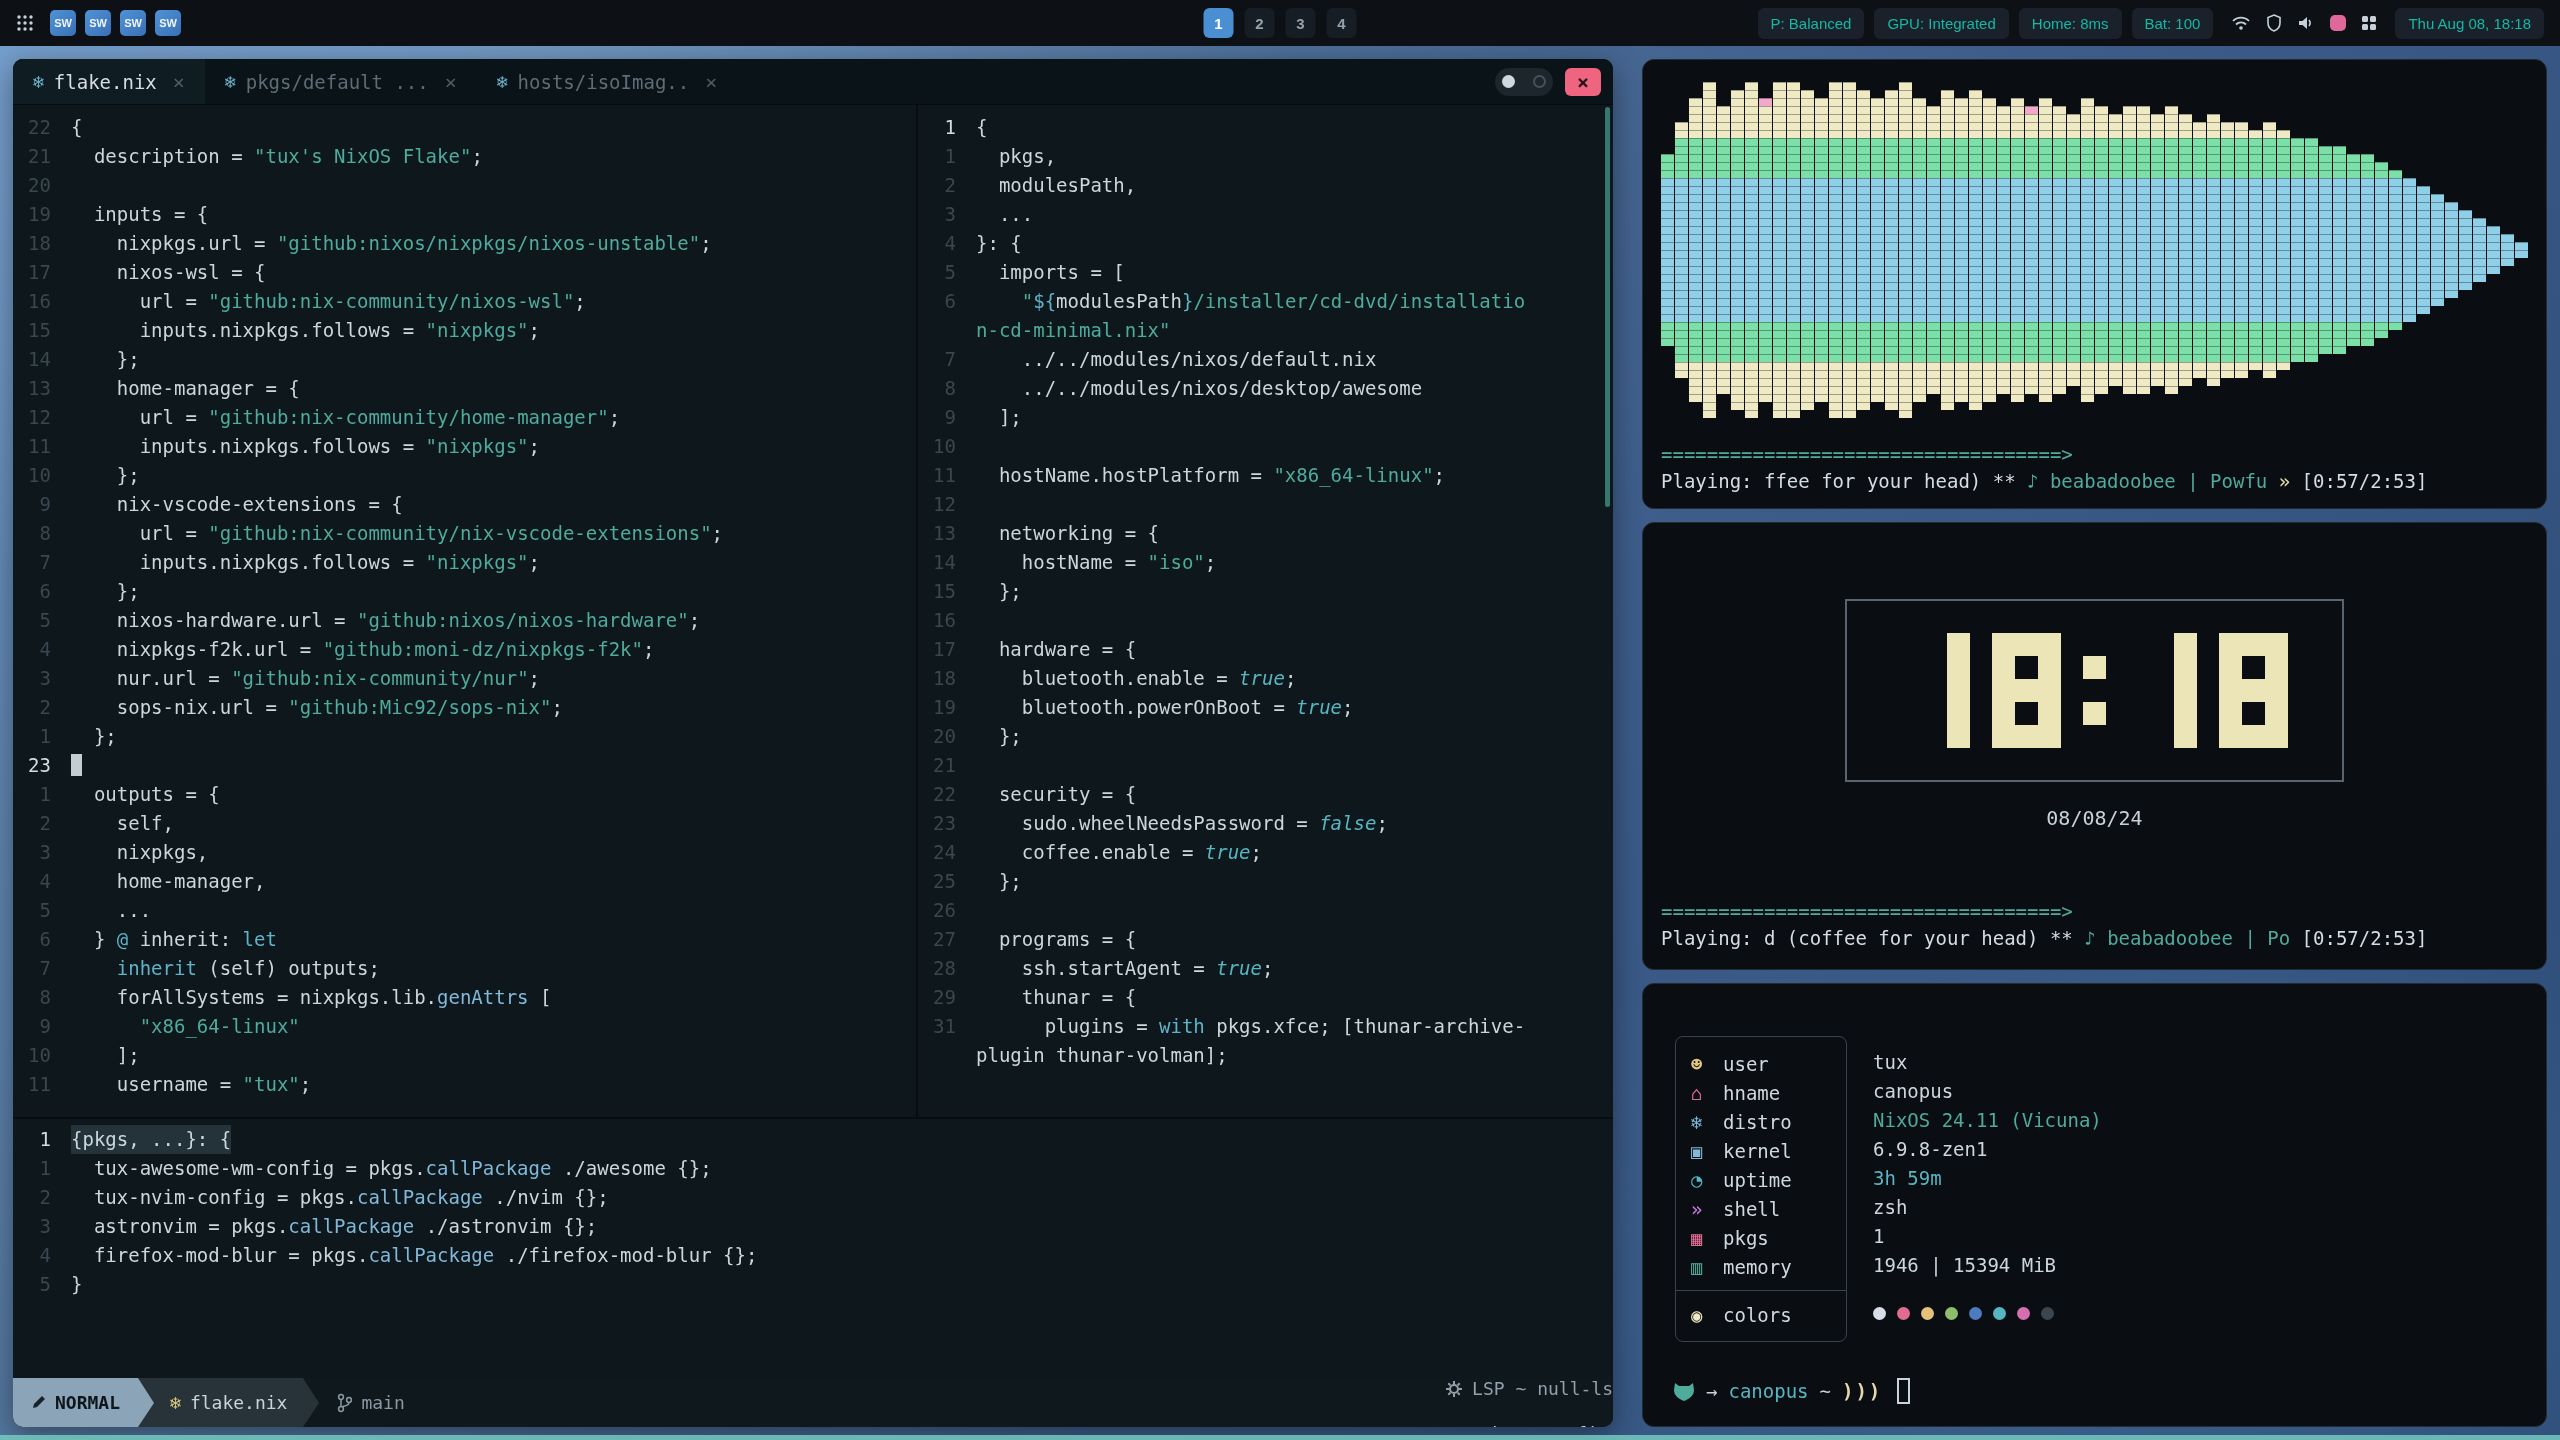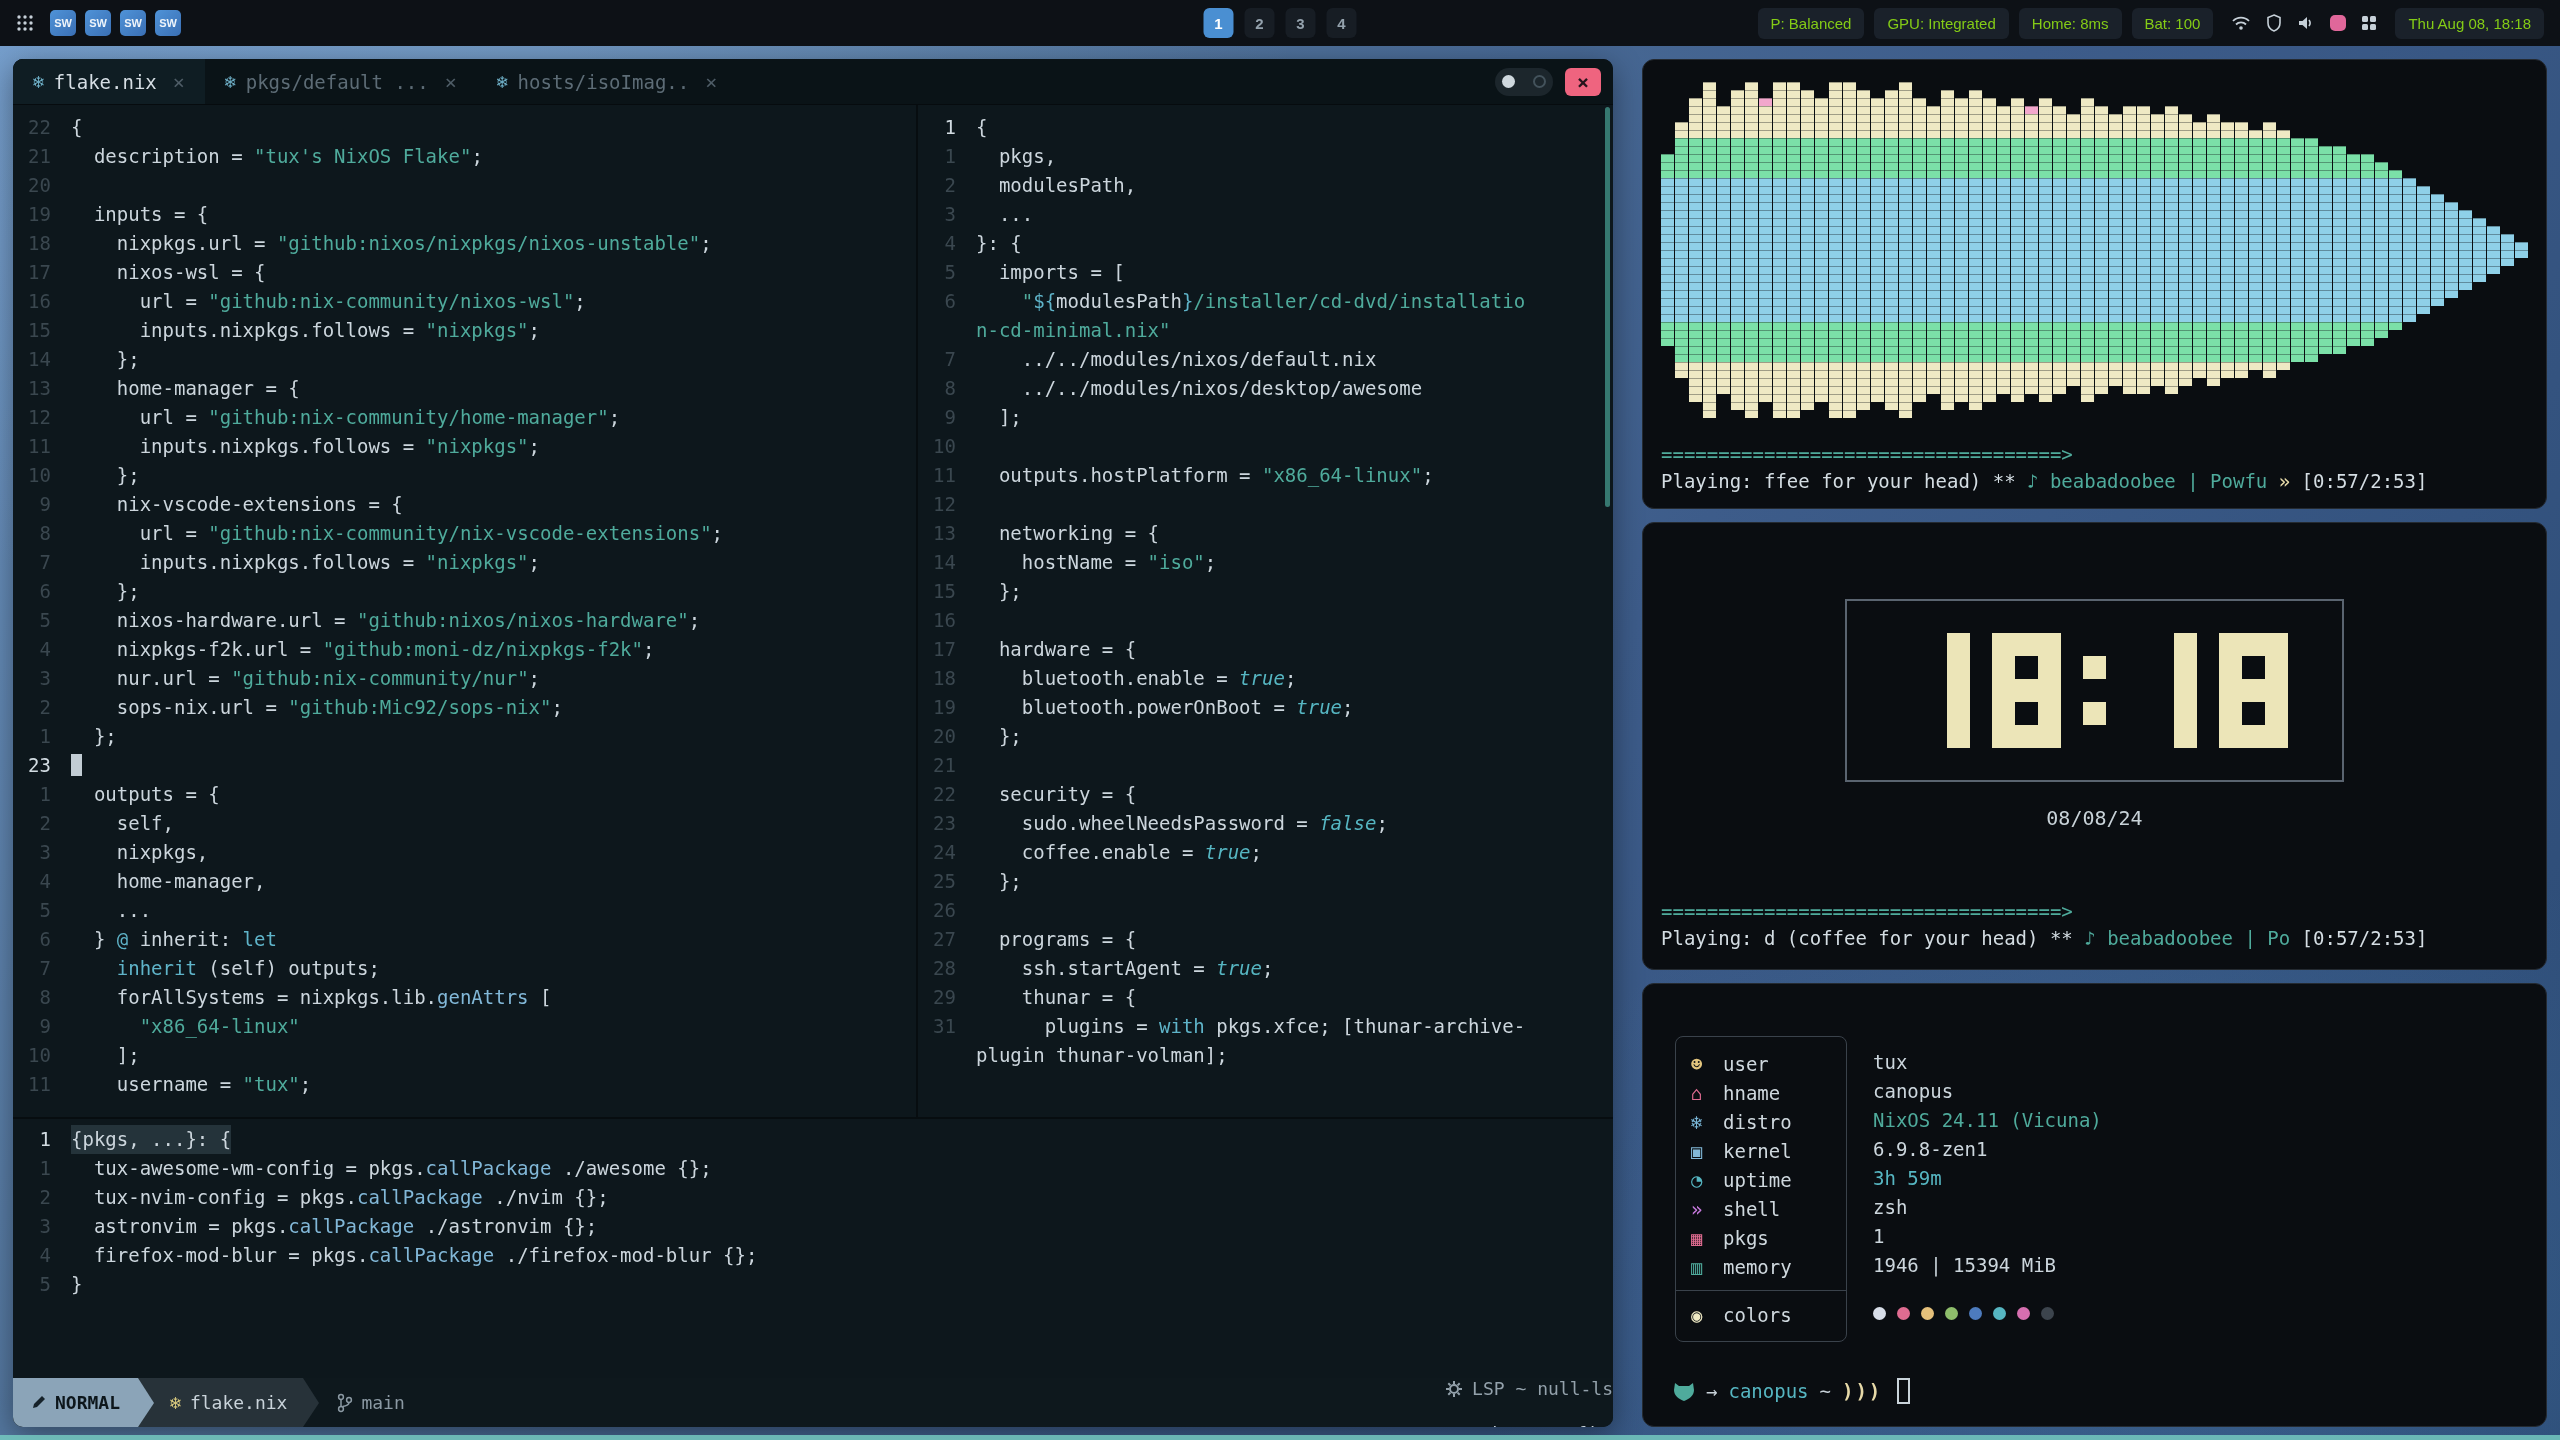--- a/index.html
+++ b/index.html
@@ -20,21 +20,21 @@
   .tb-left{display:flex;align-items:center;gap:16px;}
   .tags{display:flex;gap:9px;}
   .tag{width:26px;height:26px;border-radius:5px;background:linear-gradient(135deg,#4f93d8,#3a6fb4);
     color:#eef4fa;font-size:11px;font-weight:bold;display:flex;align-items:center;justify-content:center;}
   .tb-center{position:absolute;left:50%;top:0;height:46px;transform:translateX(-50%);
     display:flex;align-items:center;gap:11px;}
   .ws{min-width:30px;height:30px;padding:0 5px;border-radius:6px;background:#171d24;color:#94a2ad;
     font-size:15px;font-weight:600;display:flex;align-items:center;justify-content:center;}
   .ws.active{background:#4a8fd2;color:#ffffff;}
   .tb-right{margin-left:auto;display:flex;align-items:center;gap:10px;}
-  .chip{background:#1a212a;border-radius:6px;padding:7px 13px;color:#84cc16;font-size:15px;font-weight:500;white-space:nowrap;}
+  .chip{background:#1a212a;border-radius:6px;padding:7px 13px;color:#14b8a6;font-size:15px;font-weight:500;white-space:nowrap;}
   .tb-icons{display:flex;align-items:center;gap:15px;padding:0 8px;}
   .rec-dot{width:16px;height:16px;border-radius:5px;background:#e0679a;display:inline-block;}
 
   
   .editor{position:absolute;left:13px;top:59px;width:1600px;height:1368px;background:#0d171c;
     border-radius:10px;overflow:hidden;display:flex;flex-direction:column;box-shadow:0 8px 30px rgba(0,0,0,.4);}
   .tabbar{height:46px;display:flex;align-items:stretch;background:#0a1317;border-bottom:1px solid #060b0e;flex:none;}
   .etab{display:flex;align-items:center;gap:10px;padding:0 20px;font-size:19px;color:#5d6c76;white-space:nowrap;}
   .etab.active{background:#0f1d23;color:#d6dee4;}
   .etab .flake{color:#6fb0c8;font-size:18px;}
@@ -250,21 +250,21 @@
         <div class="cl"><span class="ln">2</span><span class="code"><span class="tk-w">  modulesPath,</span></span></div>
         <div class="cl"><span class="ln">3</span><span class="code"><span class="tk-w">  ...</span></span></div>
         <div class="cl"><span class="ln">4</span><span class="code"><span class="tk-w">}: {</span></span></div>
         <div class="cl"><span class="ln">5</span><span class="code"><span class="tk-w">  imports = [</span></span></div>
         <div class="cl"><span class="ln">6</span><span class="code"><span class="tk-s">    "</span><span class="tk-c">${</span><span class="tk-w">modulesPath</span><span class="tk-c">}</span><span class="tk-s">/installer/cd-dvd/installatio</span></span></div>
         <div class="cl"><span class="ln"></span><span class="code"><span class="tk-s">n-cd-minimal.nix"</span></span></div>
         <div class="cl"><span class="ln">7</span><span class="code"><span class="tk-w">    ../../modules/nixos/default.nix</span></span></div>
         <div class="cl"><span class="ln">8</span><span class="code"><span class="tk-w">    ../../modules/nixos/desktop/awesome</span></span></div>
         <div class="cl"><span class="ln">9</span><span class="code"><span class="tk-w">  ];</span></span></div>
         <div class="cl"><span class="ln">10</span><span class="code"></span></div>
-        <div class="cl"><span class="ln">11</span><span class="code"><span class="tk-w">  outputs.hostPlatform = </span><span class="tk-s">"x86_64-linux"</span><span class="tk-w">;</span></span></div>
+        <div class="cl"><span class="ln">11</span><span class="code"><span class="tk-w">  hostName.hostPlatform = </span><span class="tk-s">"x86_64-linux"</span><span class="tk-w">;</span></span></div>
         <div class="cl"><span class="ln">12</span><span class="code"></span></div>
         <div class="cl"><span class="ln">13</span><span class="code"><span class="tk-w">  networking = {</span></span></div>
         <div class="cl"><span class="ln">14</span><span class="code"><span class="tk-w">    hostName = </span><span class="tk-s">"iso"</span><span class="tk-w">;</span></span></div>
         <div class="cl"><span class="ln">15</span><span class="code"><span class="tk-w">  };</span></span></div>
         <div class="cl"><span class="ln">16</span><span class="code"></span></div>
         <div class="cl"><span class="ln">17</span><span class="code"><span class="tk-w">  hardware = {</span></span></div>
         <div class="cl"><span class="ln">18</span><span class="code"><span class="tk-w">    bluetooth.enable = </span><span class="tk-b">true</span><span class="tk-w">;</span></span></div>
         <div class="cl"><span class="ln">19</span><span class="code"><span class="tk-w">    bluetooth.powerOnBoot = </span><span class="tk-b">true</span><span class="tk-w">;</span></span></div>
         <div class="cl"><span class="ln">20</span><span class="code"><span class="tk-w">  };</span></span></div>
         <div class="cl"><span class="ln">21</span><span class="code"></span></div>

